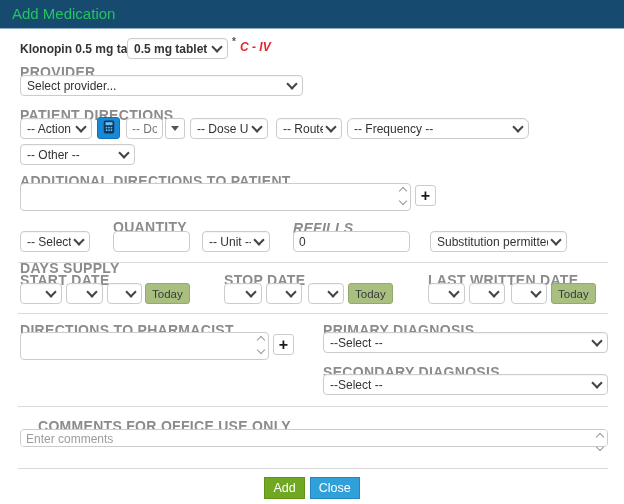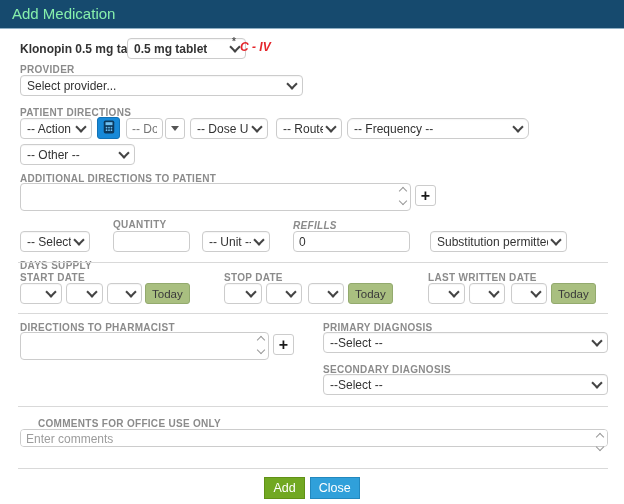--- a/index.html
+++ b/index.html
@@ -1,23 +1,23 @@
 <!DOCTYPE html>
 <html><head>
 <meta charset="utf-8">
 <style>
   html,body{margin:0;padding:0;background:#fff;}
   #app{position:relative;width:624px;height:504px;background:#fff;
        font-family:"Liberation Sans", sans-serif;overflow:hidden;}
 
   .hdr{position:absolute;top:0;left:0;width:624px;height:28px;background:#164a6e;
        border-bottom:1px solid #8fb0c4;}
-  .hdr-title{position:absolute;left:12px;top:0;line-height:28px;color:#86efac;font-size:15px;font-weight:500;}
-
-  .lbl{position:absolute;font-size:10px;font-weight:bold;color:#8b8b8b;letter-spacing:.3px;white-space:nowrap;}
+  .hdr-title{position:absolute;left:12px;top:0;line-height:28px;color:#22c55e;font-size:15px;font-weight:500;}
+
+  .lbl{position:absolute;font-size:14px;font-weight:bold;color:#8b8b8b;letter-spacing:.3px;white-space:nowrap;}
 
   .sel{position:absolute;height:21px;border:1px solid #ccc;border-radius:4px;background:#fff;
        display:flex;align-items:center;justify-content:space-between;padding:0 6px;
        font-size:12px;color:#333;box-sizing:border-box;box-shadow:inset 0 1px 1px rgba(0,0,0,.04);cursor:default;}
   .sel .txt{white-space:nowrap;overflow:hidden;}
   .chev{width:6px;height:6px;border-right:2px solid #444;border-bottom:2px solid #444;
         transform:rotate(45deg);flex:none;margin-left:4px;margin-top:-3px;}
   .bold{font-weight:bold;}
 
   .inp{position:absolute;height:21px;border:1px solid #ccc;border-radius:4px;background:#fff;
@@ -62,21 +62,21 @@
 </head>
 <body>
 
 <div id="app">
 
   <div class="hdr">
     <div class="hdr-title">Add Medication</div>
   </div>
 
   <div class="med-name" style="left:20px;top:42px;">Klonopin 0.5 mg tablet</div>
-  <div class="sel" style="left:127px;top:38px;width:119px;">
+  <div class="sel" style="left:127px;top:38px;width:101px;">
     <span class="txt bold">0.5 mg tablet</span>
     <span class="chev"></span>
   </div>
   <div class="req-star" style="left:232px;top:36px;">*</div>
   <div class="sched" style="left:240px;top:40px;">C - IV</div>
 
   <div class="lbl" style="left:20px;top:64px;">PROVIDER</div>
   <div class="sel" style="left:20px;top:75px;width:283px;">
     <span class="txt">Select provider...</span>
     <span class="chev"></span>

